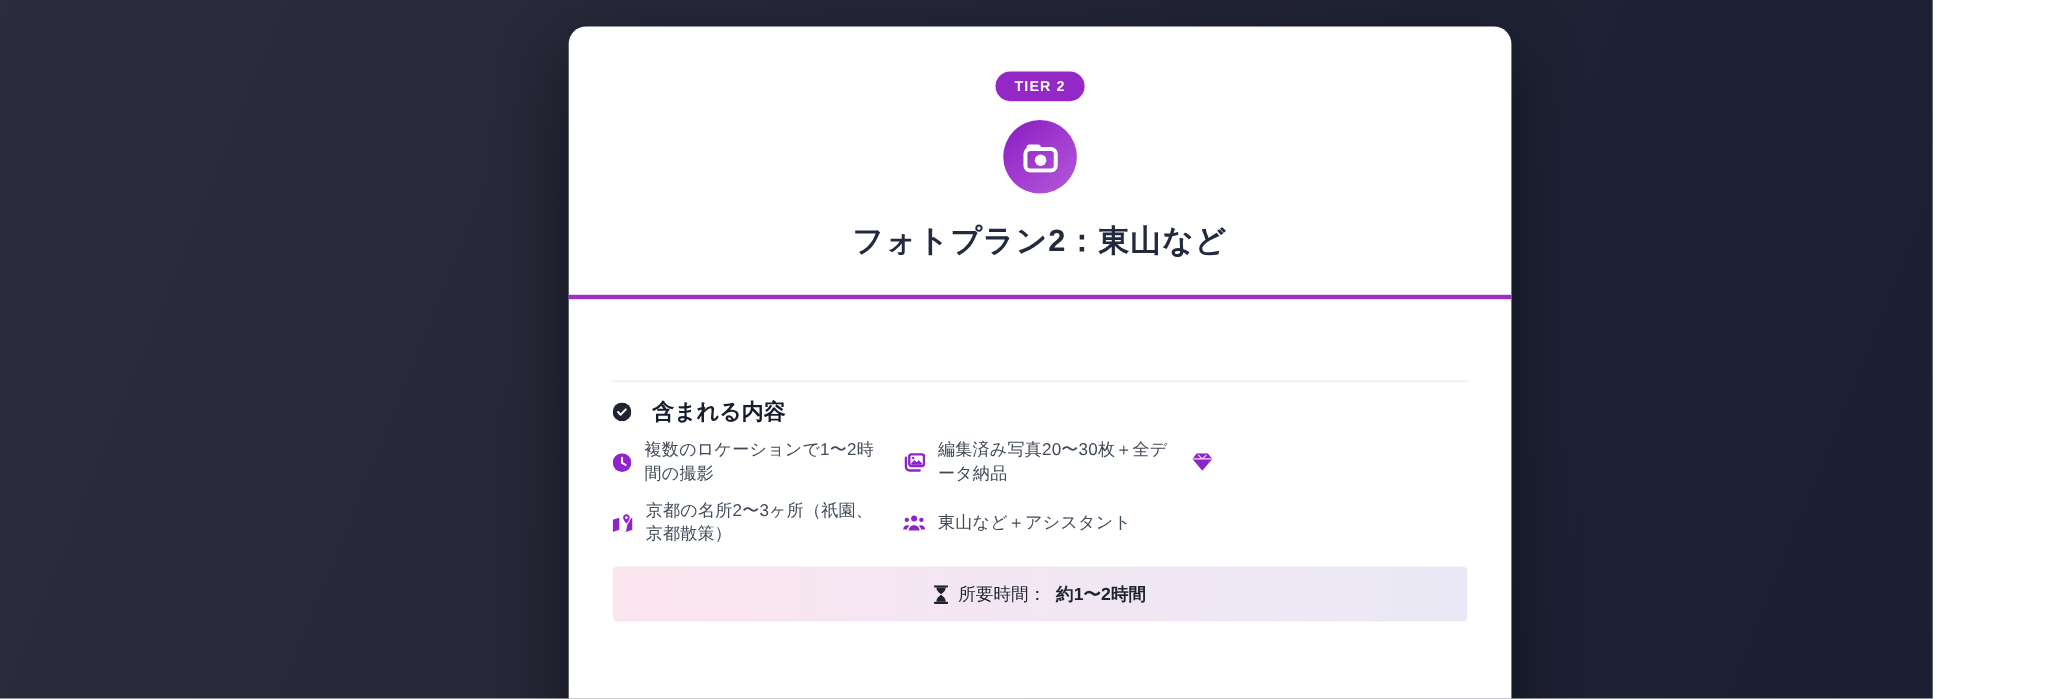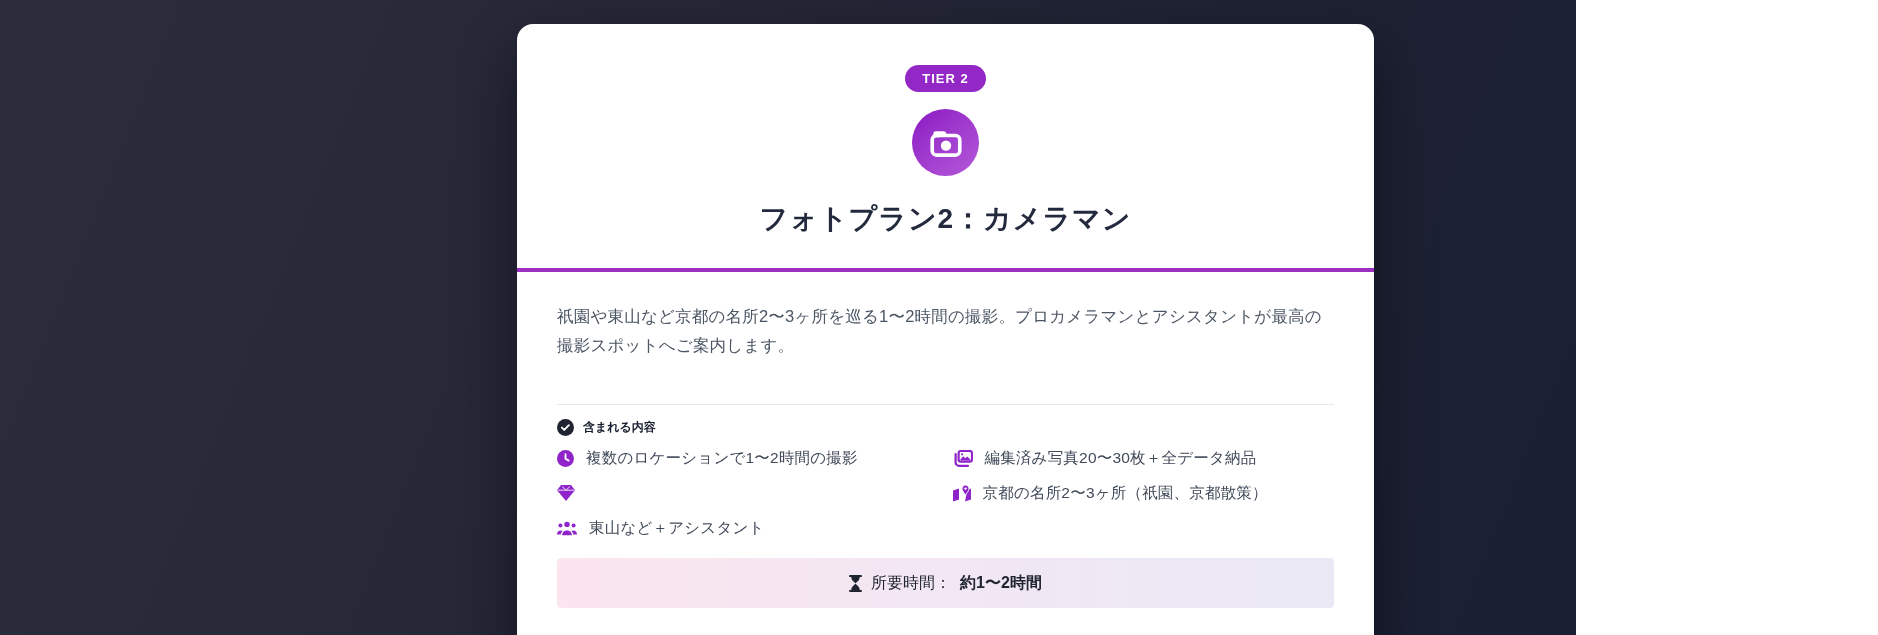--- a/index.html
+++ b/index.html
@@ -2,21 +2,21 @@
 <html><head>
 <meta charset="utf-8">
 <style>
   * { margin:0; padding:0; box-sizing:border-box; }
   html,body { width:1878px; height:635px; }
   body {
     font-family:"Liberation Sans","DejaVu Sans",sans-serif;
     overflow:hidden;
   }
   .stage {
-    position:relative; width:1576px; height:635px; overflow:hidden;
+    position:relative; width:1757px; height:635px; overflow:hidden;
     background:linear-gradient(112deg,#2b2c3c 0%,#262737 38%,#1e2233 70%,#1a1f33 100%);
   }
   
   .card {
     position:absolute; left:517px; top:24px; width:857px; height:660px;
     background:#ffffff; border-radius:16px;
     box-shadow:0 24px 60px rgba(0,0,0,.45);
   }
   .card-head { padding-top:41px; text-align:center; }
   .tier-badge {
@@ -34,25 +34,25 @@
     margin-top:24px; font-size:28px; font-weight:800; letter-spacing:1px;
     color:#232a3e;
   }
   .accent-divider { margin-top:30px; height:4px; background:#9a2fc2; }
   .card-body { padding:30px 40px 0 40px; }
   .plan-desc {
     font-size:16.5px; line-height:1.76; color:#4b5563; letter-spacing:.2px;
   }
   .thin-rule { border:none; border-top:1px solid #e7e9ee; margin-top:44px; }
   .includes-header {
-    margin-top:14px; display:flex; align-items:center; gap:9px;
-    font-size:12px; font-weight:bold; color:#161d2d;
+    margin-top:14px; display:flex; align-items:center; gap:19px;
+    font-size:20px; font-weight:bold; color:#161d2d;
   }
   .feature-grid {
-    margin-top:11px; display:grid; grid-template-columns:1fr 1fr;
+    margin-top:11px; display:grid; grid-template-columns:1fr 1fr 1fr;
     column-gap:14px; row-gap:13px;
   }
   .feature-item { display:flex; align-items:center; gap:12px; min-height:22px; }
   .feature-item .f-label { font-size:15.5px; color:#414a59; letter-spacing:.2px; }
   .f-ico { flex:0 0 auto; display:flex; align-items:center; justify-content:center; }
   .duration-banner {
     margin-top:19px; height:50px; border-radius:4px;
     background:linear-gradient(90deg,#fbe5ee 0%,#f3e7f3 45%,#eae8f6 100%);
     display:flex; align-items:center; justify-content:center; gap:9px;
     font-size:16px; color:#1f2430;
@@ -83,26 +83,25 @@
       <div class="icon-circle">
         <span>
           <svg width="32" height="29" viewBox="0 0 26 24">
             <path d="M2.5 8V4.6c0-1 .8-1.9 1.9-1.9h6.9c1 0 1.9.9 1.9 1.9V7z" fill="#fff"></path>
             <rect x="1.6" y="6.2" width="22.8" height="16.2" rx="3.6" fill="none" stroke="#fff" stroke-width="3"></rect>
             <circle cx="13" cy="14.6" r="4.3" fill="#fff"></circle>
           </svg>
         </span>
       </div>
 
-      <h1 class="plan-title">フォトプラン2：カメラマン</h1>
+      <h1 class="plan-title">フォトプラン2：東山など</h1>
       <div class="accent-divider"></div>
     </div>
 
     <div class="card-body">
-      <p class="plan-desc">祇園や東山など京都の名所2〜3ヶ所を巡る1〜2時間の撮影。プロカメラマンとアシスタントが最高の撮影スポットへご案内します。</p>
 
       <hr class="thin-rule">
 
       <div class="includes-header">
         <span class="f-ico">
           <svg width="17" height="17" viewBox="0 0 16 16">
             <circle cx="8" cy="8" r="8" fill="#1f2430"></circle>
             <path d="M4.6 8.1l2.2 2.2 4.4-4.5" fill="none" stroke="#fff" stroke-width="1.8" stroke-linecap="round" stroke-linejoin="round"></path>
           </svg>
         </span>

